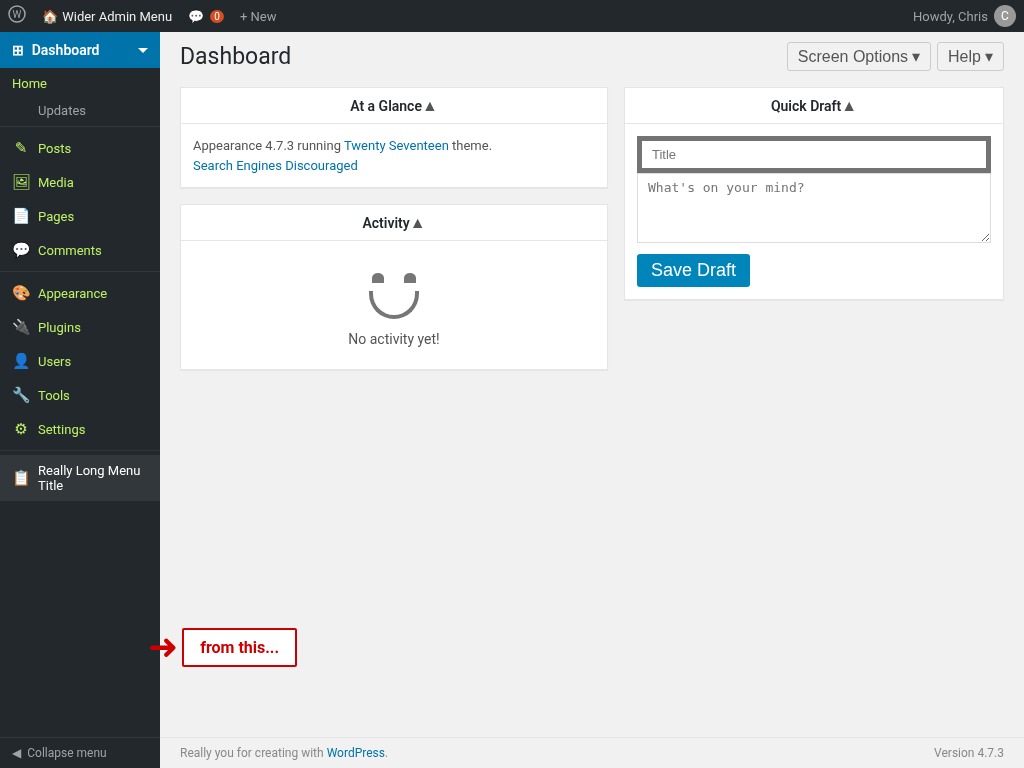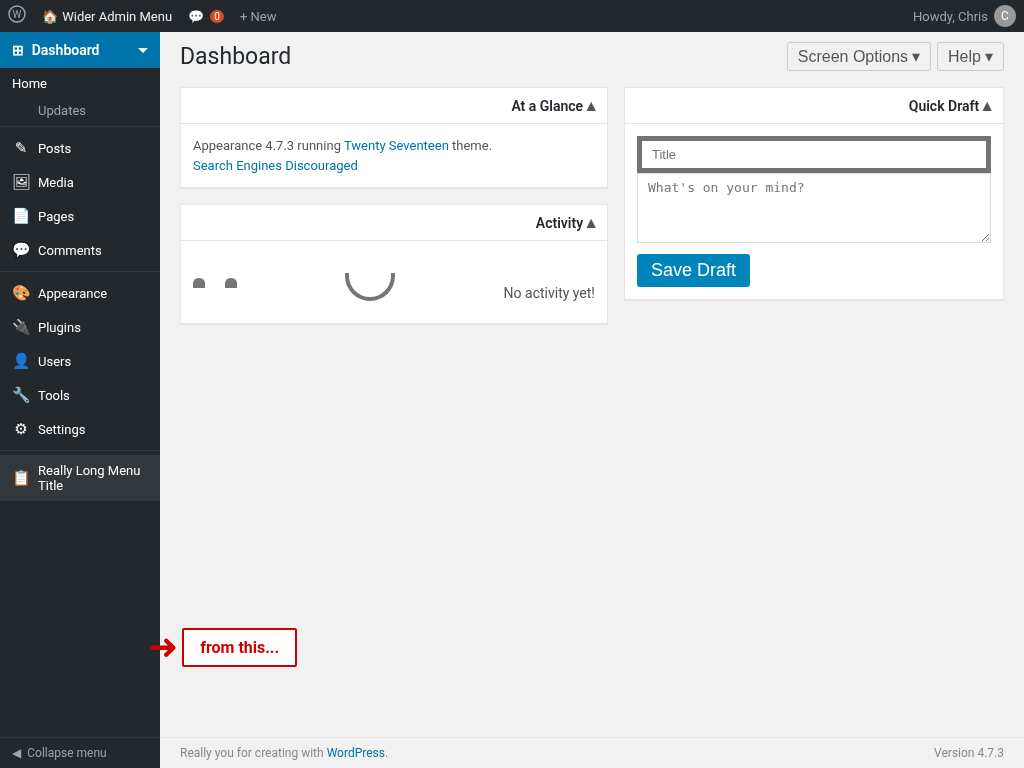--- a/index.html
+++ b/index.html
@@ -54,21 +54,21 @@
       cursor: pointer;
     }
     .sidebar-header .arrow {
       margin-left: auto;
       border-left: 5px solid transparent;
       border-right: 5px solid transparent;
       border-top: 5px solid #fff;
     }
     .sidebar-item {
       display: flex; align-items: center; gap: 8px;
-      padding: 8px 12px; color: #ffffff; cursor: pointer; font-size: 13px;
+      padding: 8px 12px; color: #bef264; cursor: pointer; font-size: 13px;
     }
     .sidebar-item .icon { font-size: 15px; width: 18px; text-align: center; }
     .sidebar-sub {
       padding: 4px 12px 4px 38px; color: #9ea3a8; cursor: pointer; font-size: 13px;
     }
     .sidebar-divider { border-top: 1px solid #32373c; margin: 4px 0; }
     .collapse-menu {
       display: flex; align-items: center; gap: 6px;
       padding: 8px 12px; color: #9ea3a8; cursor: pointer; font-size: 12px;
       border-top: 1px solid #32373c; position: absolute; bottom: 0; width: 100%;
@@ -107,36 +107,36 @@
     }
 
     
     .widget {
       background: #fff;
       border: 1px solid #e5e5e5;
       box-shadow: 0 1px 1px rgba(0,0,0,.04);
       margin-bottom: 16px;
     }
     .widget-header {
-      display: flex; align-items: center; justify-content: flex-end;
+      display: flex; align-items: center; justify-content: center;
       padding: 8px 8px;
       border-bottom: 1px solid #e5e5e5;
       background: #fff;
     }
     .widget-title { font-size: 14px; font-weight: 600; color: #23282d; }
     .widget-toggle { cursor: pointer; color: #555; font-size: 16px; }
     .widget-body { padding: 12px; }
 
     
     .ataglance-text { color: #555; font-size: 13px; line-height: 1.5; }
     .ataglance-text a { color: #0073aa; text-decoration: none; }
 
     
     .activity-smiley {
-      display: flex; flex-direction: row; align-items: center;
+      display: flex; flex-direction: column; align-items: center;
       padding: 20px 0 10px;
     }
     .smiley-eyes {
       display: flex; gap: 20px; justify-content: center; margin-bottom: 8px;
     }
     .smiley-eye {
       width: 12px; height: 10px; background: #767676; border-radius: 50% 50% 0 0;
     }
     .smiley-mouth {
       width: 50px; height: 28px;

